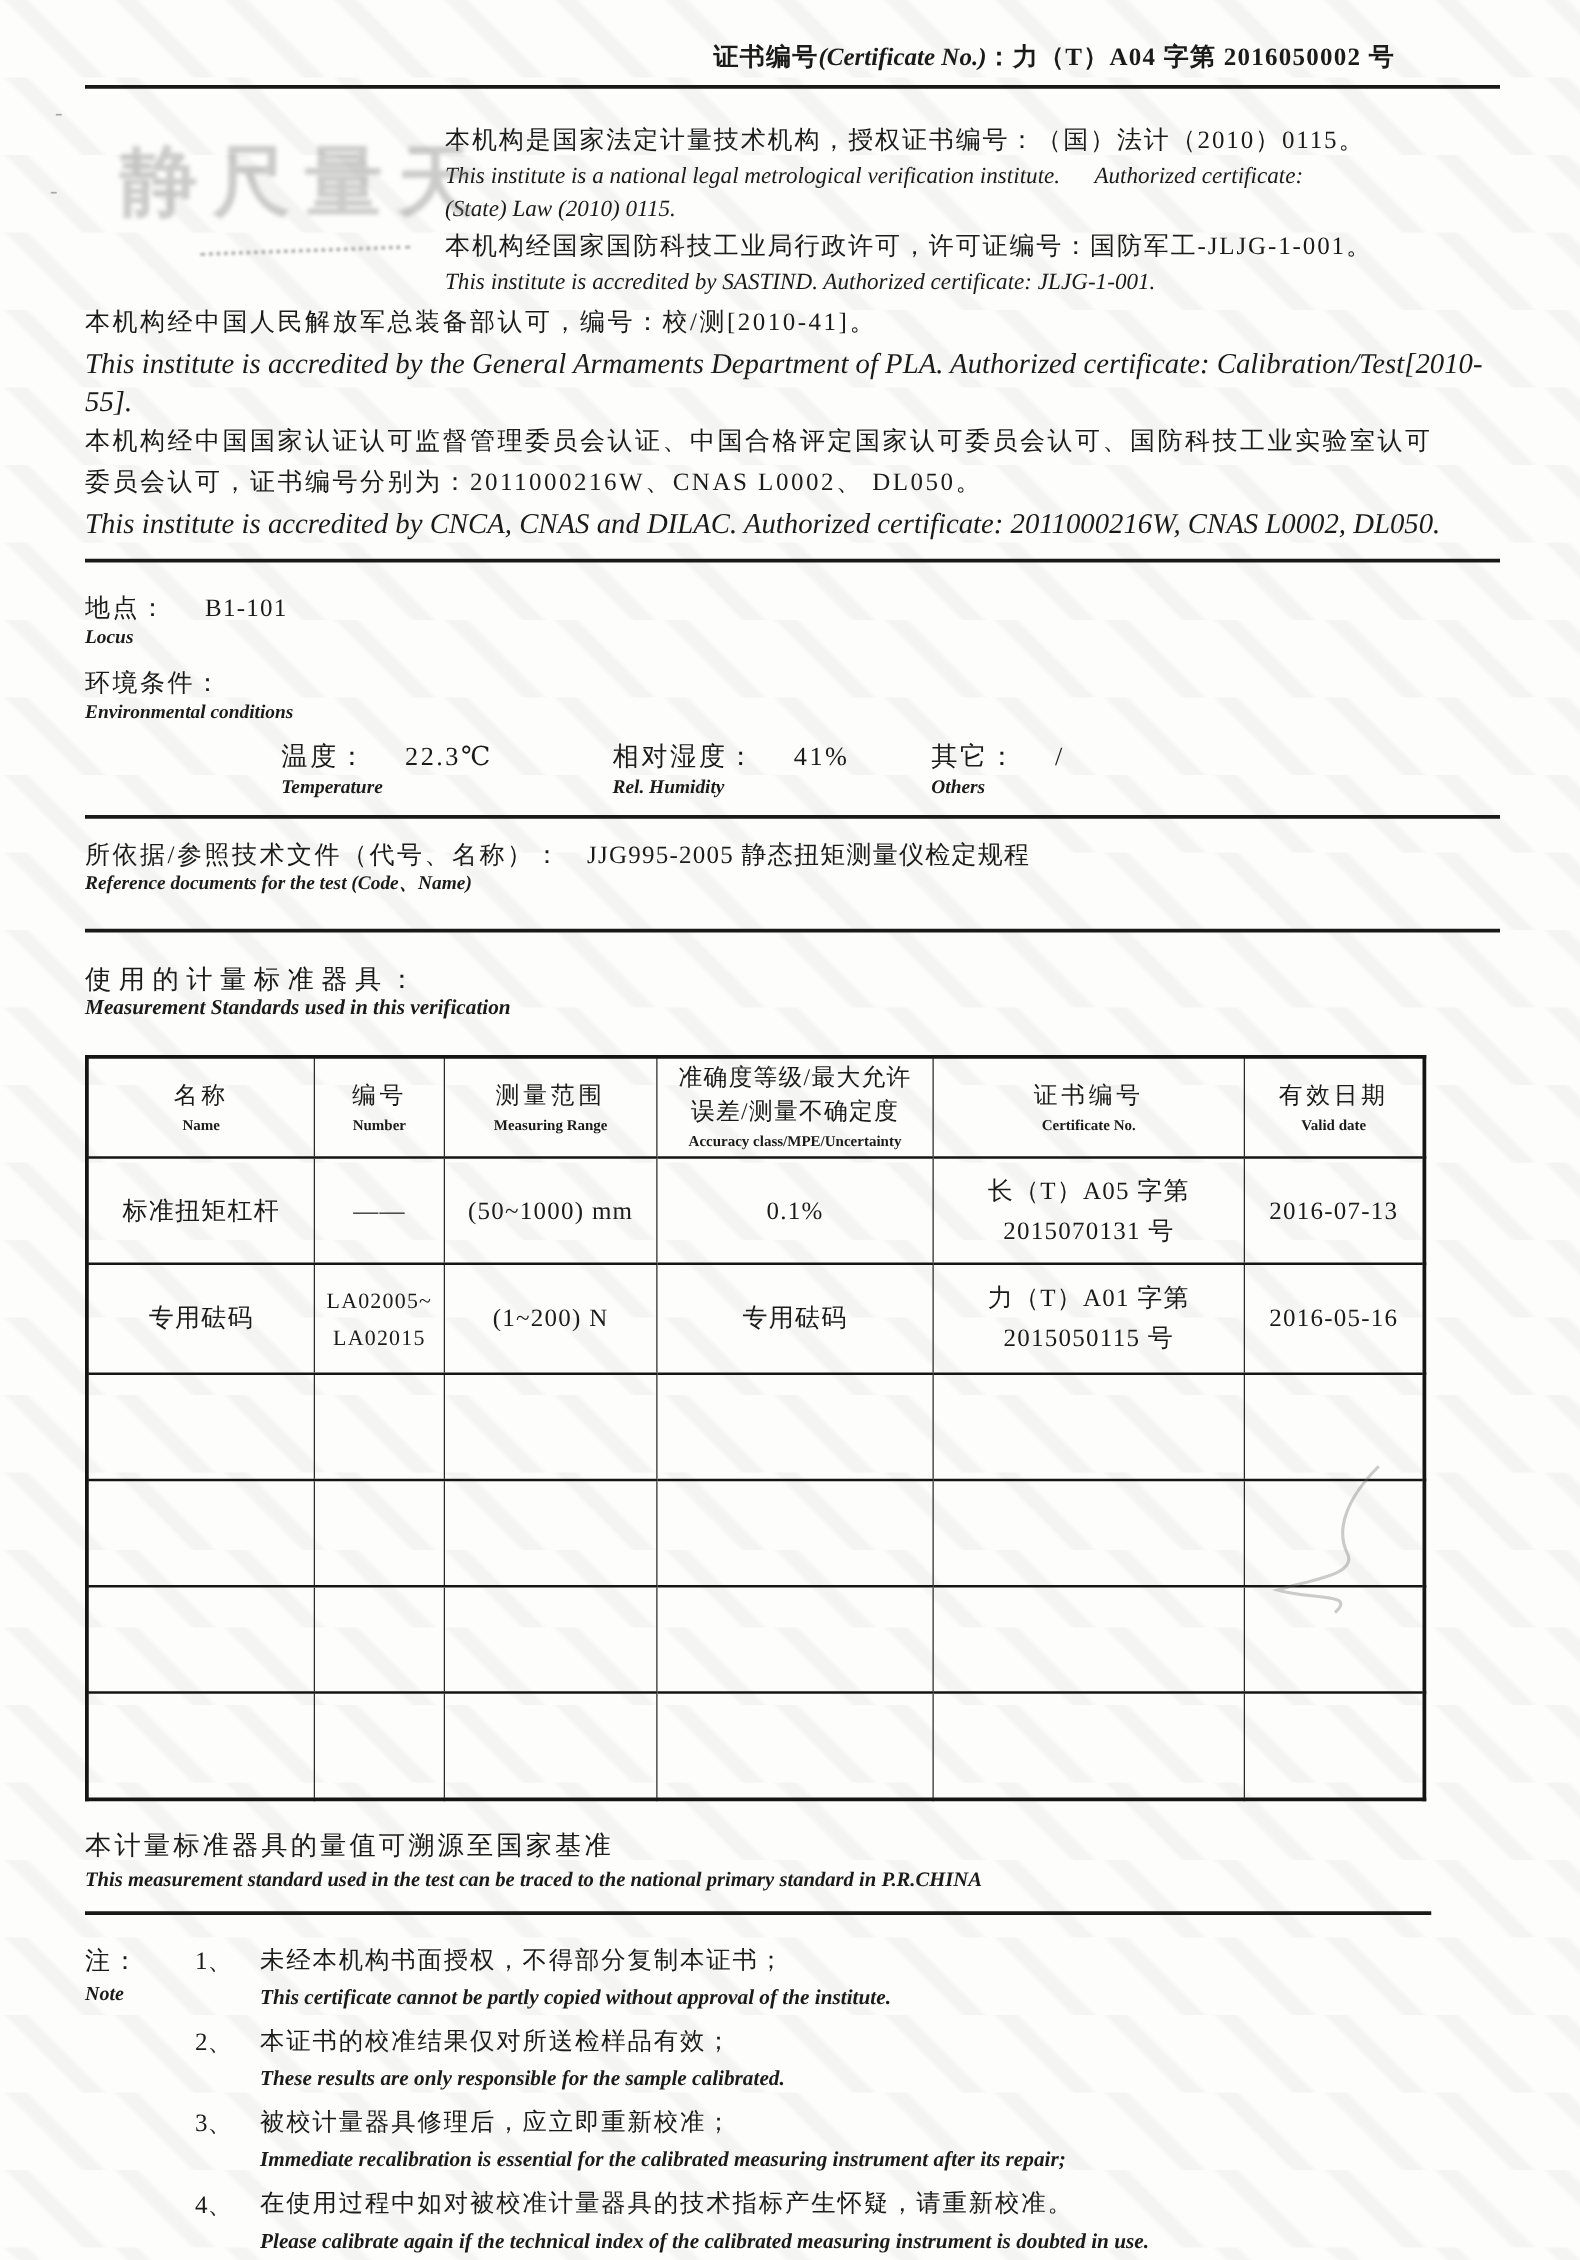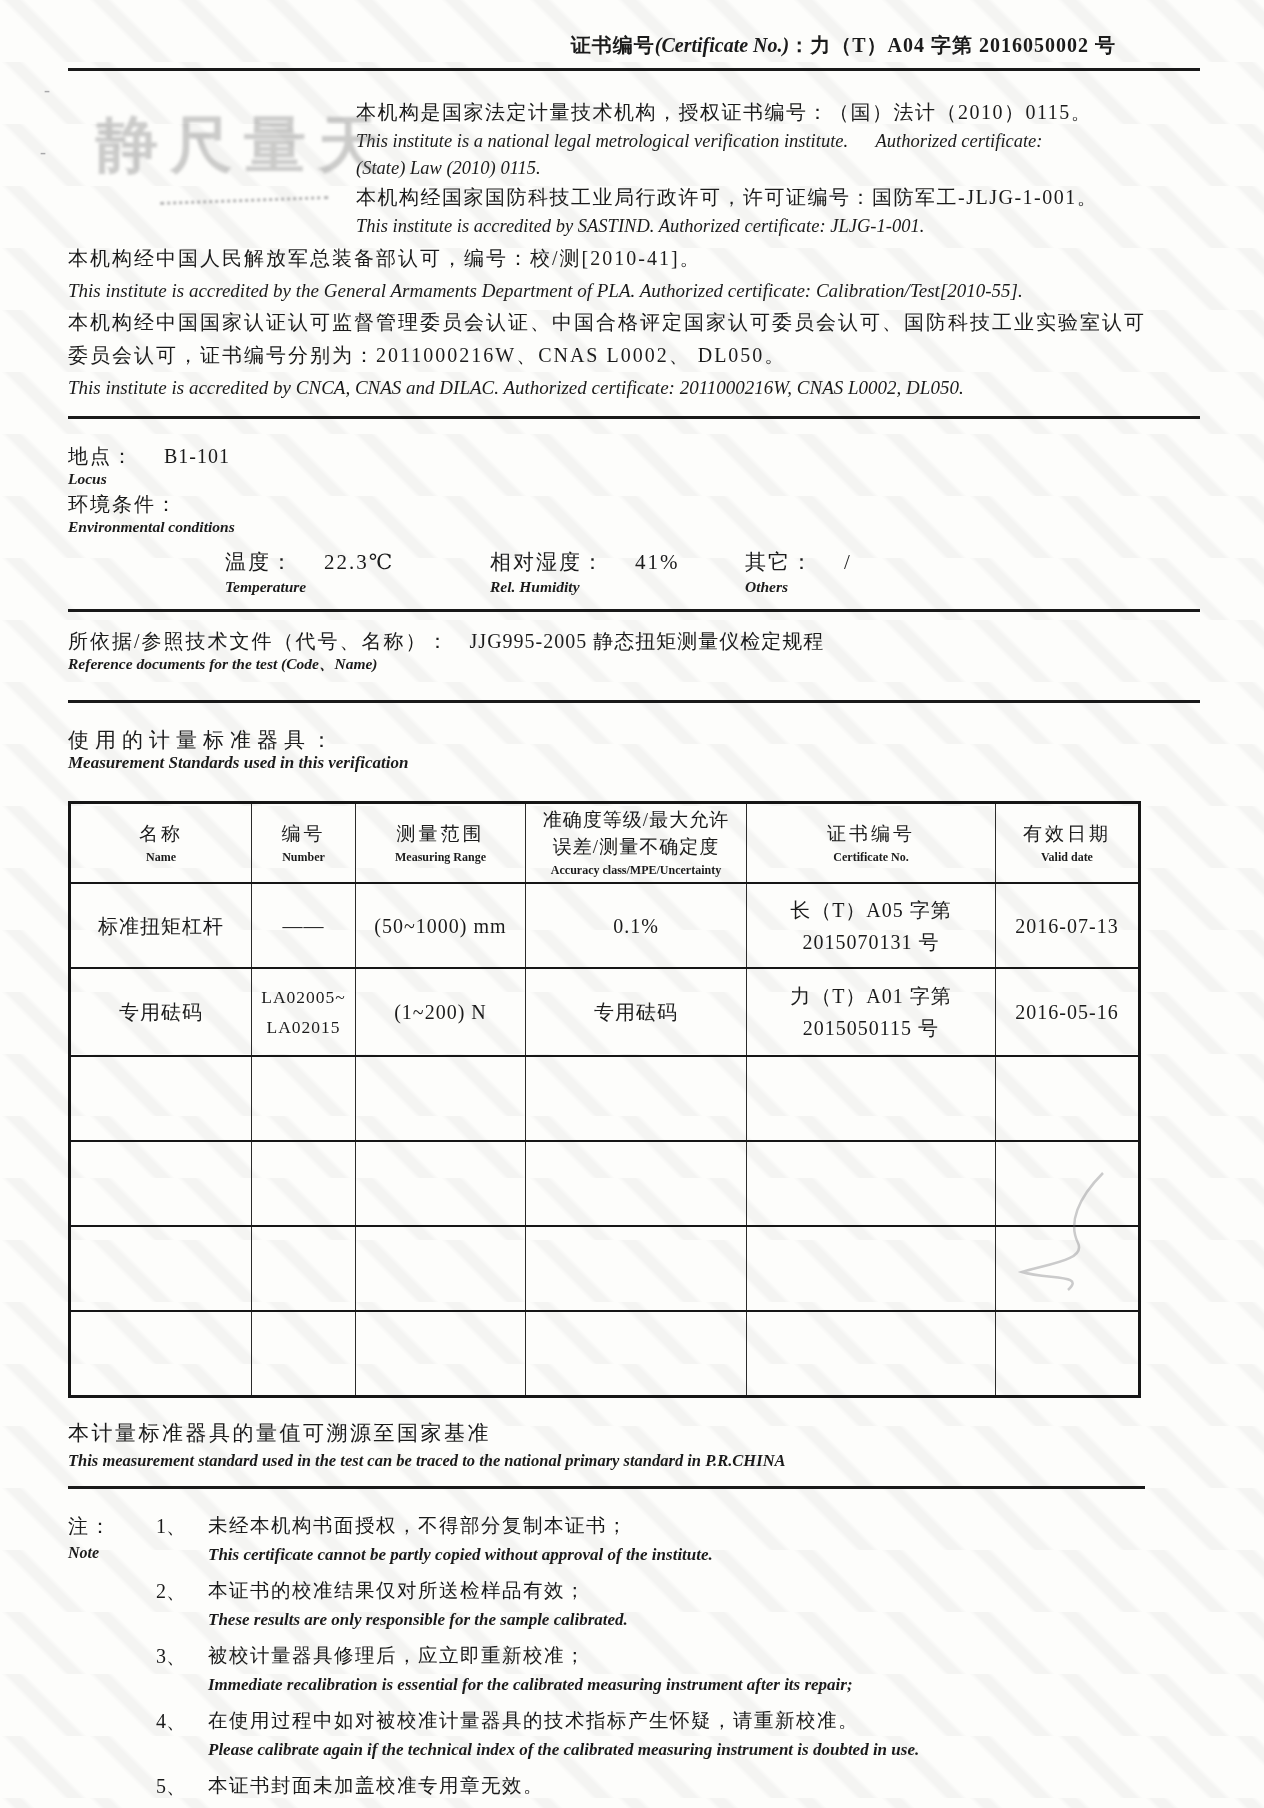--- a/index.html
+++ b/index.html
@@ -35,21 +35,21 @@
     position:absolute;left:92px;top:94px;width:168px;height:10px;
     border-bottom:3px dotted rgba(120,120,122,.55);filter:blur(1px);transform:rotate(-2deg);
   }
   .header-text{flex:1;padding-top:2px;}
   .zh-line{font-size:20px;line-height:31px;letter-spacing:1.5px;}
   .en-line{font-size:18.5px;line-height:27px;font-style:italic;white-space:pre-wrap;}
 
   
   .para{margin-top:2px;}
   .para .zh-line{line-height:33px;letter-spacing:2px;}
-  .para .en-line{font-size:19px;line-height:31px;}
+  .para .en-line{font-size:23px;line-height:31px;}
   .rule2{margin-top:13px;}
 
   
   .loc-block{margin-top:24px;}
   .label-zh{font-size:20px;letter-spacing:2px;line-height:26px;}
   .label-en{font-size:15.5px;font-style:italic;font-weight:bold;line-height:20px;}
   .loc-value{margin-left:30px;letter-spacing:1px;}
   .env-row{display:flex;margin-left:157px;margin-top:10px;}
   .env-item{display:block;}
   .env-item .v{margin-left:30px;}
@@ -145,21 +145,21 @@
     <div class="zh-line">委员会认可，证书编号分别为：2011000216W、CNAS L0002、 DL050。</div>
     <div class="en-line">This institute is accredited by CNCA, CNAS and DILAC. Authorized certificate: 2011000216W, CNAS L0002, DL050.</div>
   </div>
   <hr class="rule rule2">
 
   <div class="loc-block">
     <div class="label-zh">
       <span>地点：</span><span class="loc-value">B1-101</span>
     </div>
     <div class="label-en">Locus</div>
-    <div class="label-zh" style="margin-top:2px;">环境条件：</div>
+    <div class="label-zh" style="margin-top:14px;">环境条件：</div>
     <div class="label-en">Environmental conditions</div>
     <div class="env-row">
       <div class="env-item env-w1">
         <div class="env-zh"><span>温度：</span><span class="v">22.3℃</span></div>
         <div class="label-en">Temperature</div>
       </div>
       <div class="env-item env-w2">
         <div class="env-zh"><span>相对湿度：</span><span class="v">41%</span></div>
         <div class="label-en">Rel. Humidity</div>
       </div>

